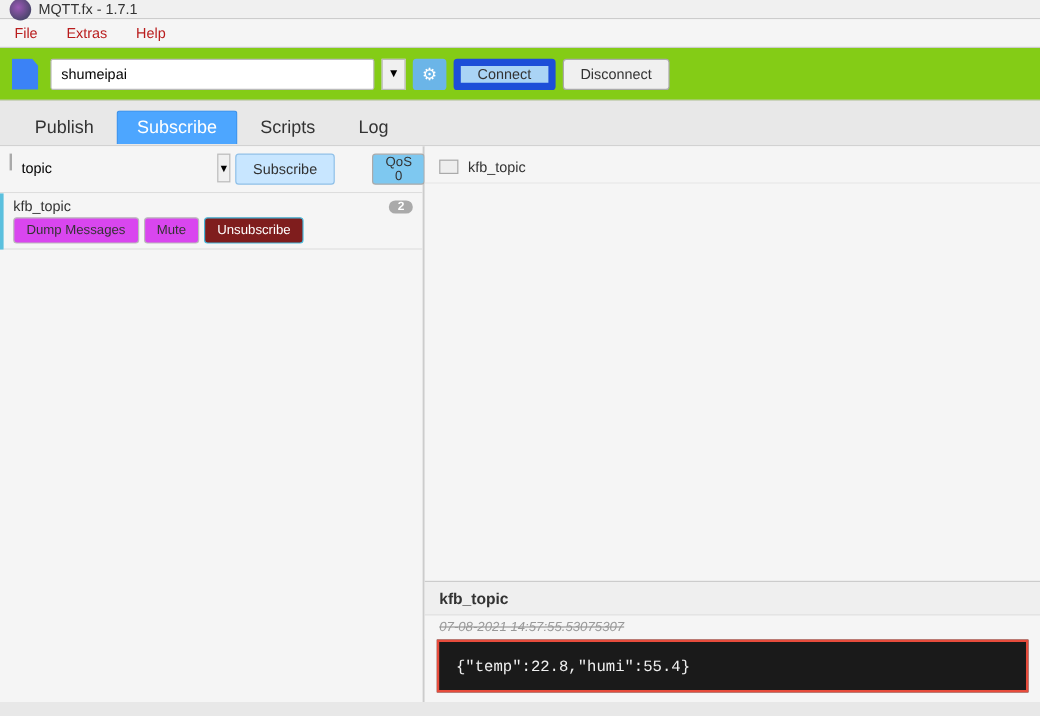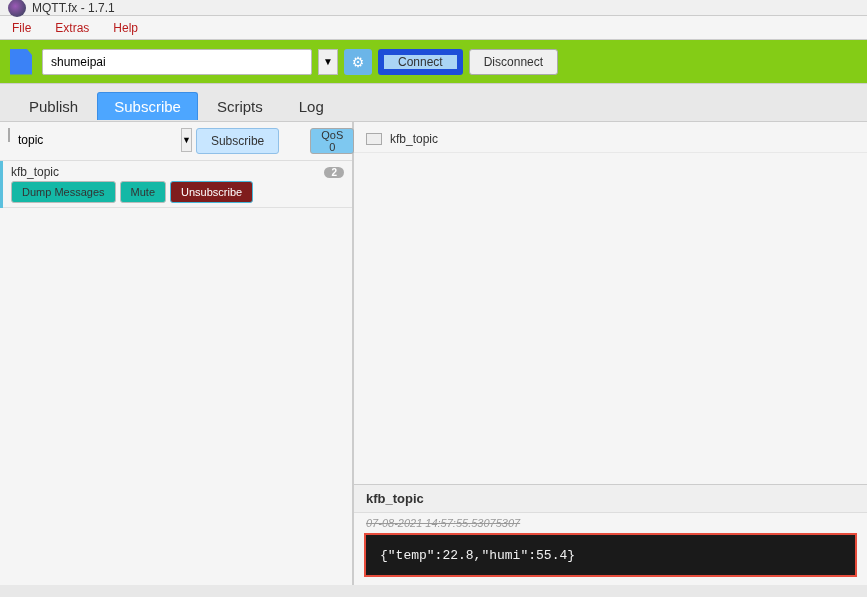--- a/index.html
+++ b/index.html
@@ -254,21 +254,21 @@
     }
     .sub-item-controls {
       display: flex;
       gap: 4px;
     }
     .small-btn {
       height: 22px;
       padding: 0 10px;
       border: 1px solid #bbb;
       border-radius: 3px;
-      background: #14b8a6;
+      background: #d946ef;
       font-size: 11px;
       cursor: pointer;
       color: #333;
     }
     .small-btn.unsubscribe {
       background: #7f1d1d;
       border-color: #46b8da;
       color: white;
     }
 

